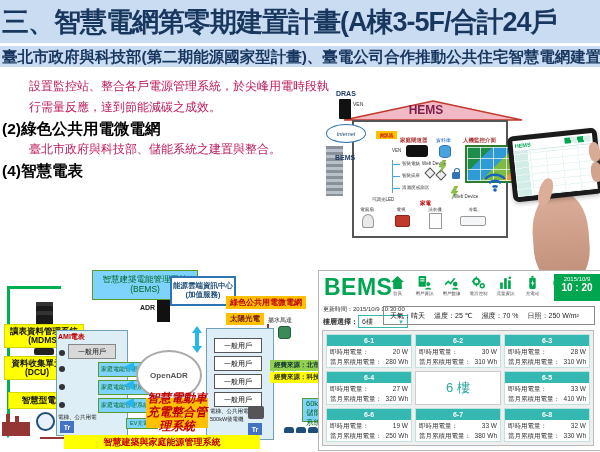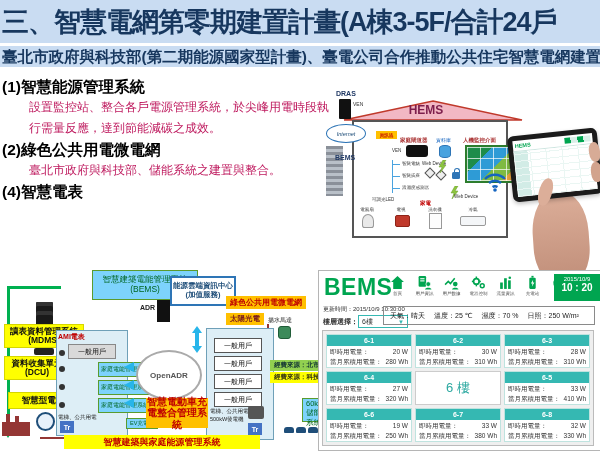--- a/index.html
+++ b/index.html
@@ -43,21 +43,20 @@
 
   <div class="abs titlebar"></div>
   <div class="abs titlebar" style="top:0;">
       <div class="abs titletext nowrap">三、智慧電網第零期建置計畫(A棟3-5F/合計24戶</div>
     </div>
   <div class="abs subbar">
     <div class="abs subtext nowrap">臺北市政府與科技部(第二期能源國家型計畫)、臺電公司合作推動公共住宅智慧電網建置</div>
   </div>
 
   <div class="abs" style="left:2px;top:76px;width:333px;">
-    <div class="phead">(1)智慧能源管理系統</div>
     <div class="pbody">設置監控站、整合各戶電源管理系統，於尖峰用電時段執行需量反應，達到節能減碳之成效。</div>
     <div class="phead">(2)綠色公共用電微電網</div>
     <div class="pbody">臺北市政府與科技部、儲能系統之建置與整合。</div>
     <div class="phead">(4)智慧電表</div>
   </div>
 
   <div class="abs" style="left:326px;top:88px;width:198px;height:150px;">
     <svg class="abs" style="left:16px;top:12px;" width="182" height="21">
       <polygon points="91,1 180,20 2,20" fill="#f2b8c4" stroke="#c0392b" stroke-width="1.5"></polygon>
     </svg>
@@ -199,21 +198,21 @@
     <div class="abs bld" style="left:206px;top:62px;width:66px;height:110px;"></div>
     <div class="abs ctr userbox" style="left:214px;top:72px;width:46px;height:13px;">一般用戶</div>
     <div class="abs ctr userbox" style="left:214px;top:90px;width:46px;height:13px;">一般用戶</div>
     <div class="abs ctr userbox" style="left:214px;top:108px;width:46px;height:13px;">一般用戶</div>
     <div class="abs ctr userbox" style="left:214px;top:126px;width:46px;height:13px;">一般用戶</div>
     <div class="abs" style="left:210px;top:142px;font-size:5.5px;color:#222;">電梯、公共用電</div>
     <div class="abs" style="left:210px;top:150px;font-size:5.5px;color:#222;">500kW發電機</div>
     <div class="abs" style="left:248px;top:140px;width:16px;height:13px;background:#555;border-radius:2px;"></div>
     <div class="abs ctr" style="left:248px;top:157px;width:14px;height:12px;background:#4472c4;color:#fff;font-size:7px;font-weight:bold;">Tr</div>
 
-    <div class="abs ctr orangetag" style="left:146px;top:132px;width:62px;height:30px;font-size:10px;line-height:1.15;">智慧電動車充電整合管理系統</div>
+    <div class="abs ctr orangetag" style="left:146px;top:132px;width:62px;height:30px;font-size:12px;line-height:1.15;font-style:italic;">智慧電動車充電整合管理系統</div>
     <div class="abs ctr" style="left:270px;top:94px;width:60px;height:11px;background:#92d050;font-size:6.5px;font-weight:bold;color:#133;">經費來源：北市府</div>
     <div class="abs ctr" style="left:270px;top:106px;width:60px;height:11px;background:#ffff00;font-size:6.5px;font-weight:bold;color:#331;">經費來源：科技部</div>
     <div class="abs greenbox" style="left:270px;top:132px;width:24px;height:24px;font-size:7.5px;text-align:left;padding:0 3px;box-sizing:border-box;">
       <div>60kW</div>
       <div>儲能系統</div>
     </div>
     <div class="abs" style="left:284px;top:161px;width:10px;height:6px;background:#1f4e79;border-radius:3px 3px 1px 1px;"></div>
     <div class="abs" style="left:296px;top:161px;width:10px;height:6px;background:#1f4e79;border-radius:3px 3px 1px 1px;"></div>
     <div class="abs" style="left:308px;top:161px;width:10px;height:6px;background:#1f4e79;border-radius:3px 3px 1px 1px;"></div>
     <div class="abs ctr" style="left:64px;top:169px;width:196px;height:14px;background:#ffff00;color:#c00000;font-size:9px;font-weight:bold;">智慧建築與家庭能源管理系統</div>

